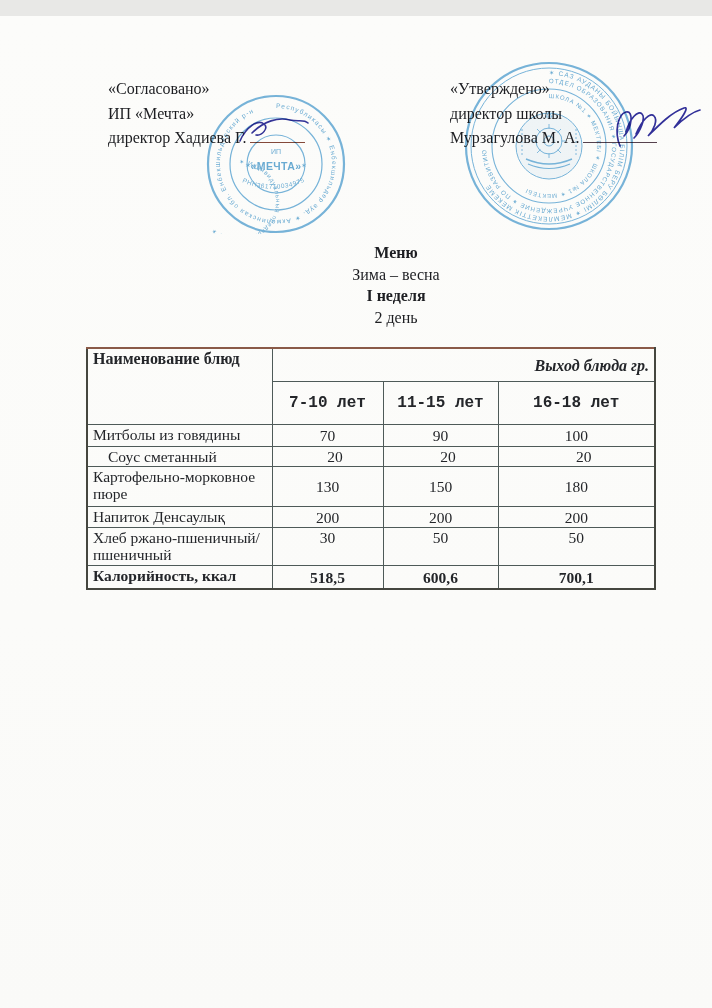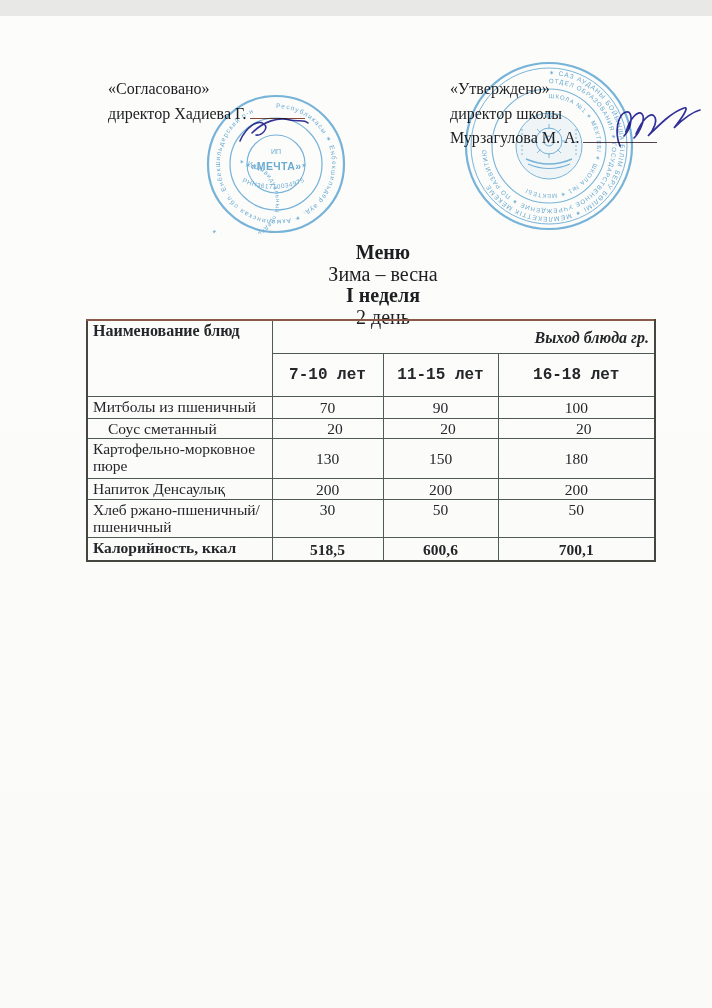--- a/index.html
+++ b/index.html
@@ -22,25 +22,25 @@
   
   .stamp{position:absolute;mix-blend-mode:multiply;opacity:.82;}
   .stamp-ip{left:206px;top:78px;}
   .stamp-school{left:464px;top:45px;}
   .stamp text{font-family:"Liberation Sans","DejaVu Sans",sans-serif;fill:#4a9bce;}
   
   .handsig{position:absolute;mix-blend-mode:multiply;}
   .handsig-left{left:238px;top:99px;}
   .handsig-right{left:610px;top:84px;}
   
-  .title-block{position:absolute;left:99px;top:226px;width:568px;text-align:center;font-size:20px;line-height:21.5px;}
+  .title-block{position:absolute;left:112px;top:226px;width:568px;text-align:center;font-size:16px;line-height:21.5px;}
   .bold{font-weight:bold;}
   
   .menu-table{
-    position:absolute;left:86px;top:303px;width:568px;
+    position:absolute;left:86px;top:331px;width:568px;
     border-collapse:collapse;table-layout:fixed;
     font-size:15.5px;color:#24262a;
   }
   .menu-table col.c1{width:185px;}
   .menu-table col.c2{width:111px;}
   .menu-table col.c3{width:115px;}
   .menu-table col.c4{width:157px;}
   .menu-table{border:2px solid #45463f;border-top:2px solid #8a5a48;}
   .menu-table th,.menu-table td{border:1.2px solid #4e5a58;padding:1px 5px;line-height:17px;}
   .menu-table th{font-size:16px;}
@@ -57,20 +57,21 @@
   .tr-r5 td{height:35px;}
   .tr-footer td{height:20px;font-weight:bold;border-top:1.9px solid #8a5a48;}
 </style>
 </head>
 <body>
 
 <div class="page">
 
   <div class="approve approve-left">
     <div>«Согласовано»</div>
+    <div>ИП «Мечта»</div>
     <div><span>директор Хадиева Г.</span><span class="sig-line sig-line-left"></span></div>
   </div>
 
   <div class="approve approve-right">
     <div>«Утверждено»</div>
     <div>директор школы</div>
     <div><span>Мурзагулова М. А.</span><span class="sig-line sig-line-right"></span></div>
   </div>
 
   <svg class="stamp stamp-ip" width="140" height="140" viewBox="0 0 140 140">
@@ -153,21 +154,21 @@
         <th class="th-group" colspan="3">Выход блюда гр.</th>
       </tr>
       <tr class="tr-age">
         <th>7-10 лет</th>
         <th>11-15 лет</th>
         <th>16-18 лет</th>
       </tr>
     </thead>
     <tbody>
       <tr class="tr-r1">
-        <td class="name">Митболы из пшеничный</td>
+        <td class="name">Митболы из говядины</td>
         <td class="val">70</td>
         <td class="val">90</td>
         <td class="val">100</td>
       </tr>
       <tr class="tr-r2">
         <td class="name">Соус сметанный</td>
         <td class="val">20</td>
         <td class="val">20</td>
         <td class="val">20</td>
       </tr>

